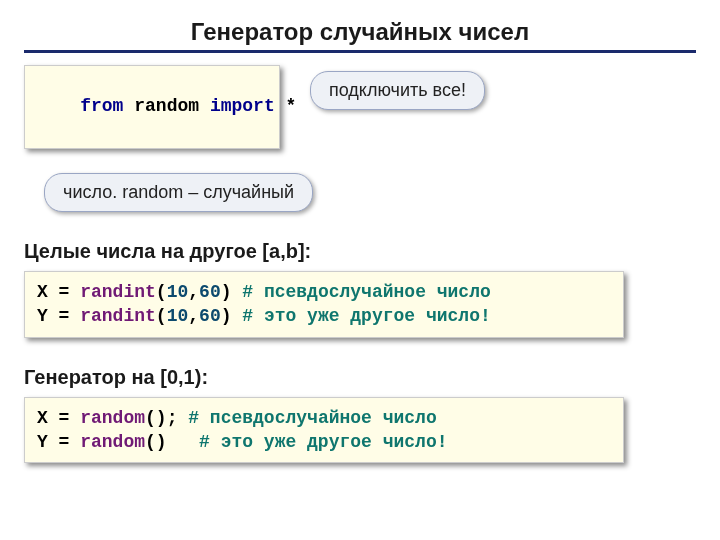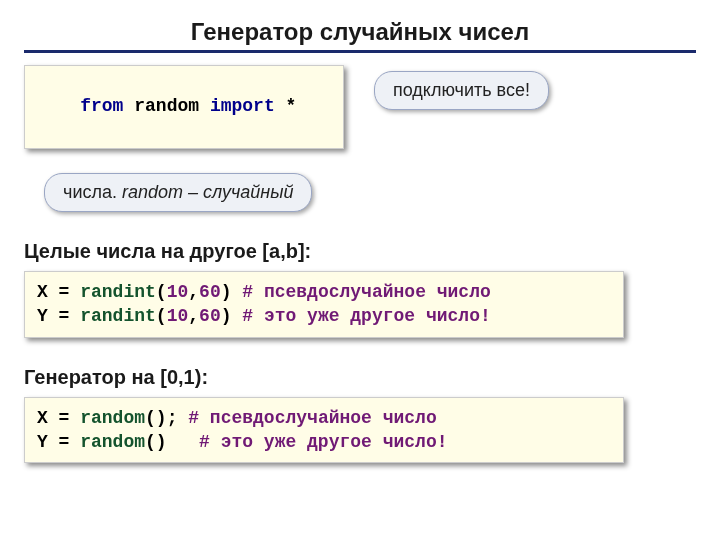--- a/index.html
+++ b/index.html
@@ -30,41 +30,41 @@
     background: #fffde7;
     border: 1px solid #ccc;
     box-shadow: 3px 3px 5px rgba(0,0,0,0.45);
     padding: 6px 12px;
     font-family: "Courier New", Courier, monospace;
     font-size: 18px;
     font-weight: bold;
     white-space: pre;
     line-height: 1.3;
   }
-  .import-box { width: 320px; font-family: Liberation Mono, monospace; }
+  .import-box { width: 256px; font-family: Liberation Mono, monospace; }
   .callout {
     background: #eef1f6;
     border: 1px solid #9aa6c4;
     border-radius: 18px;
     box-shadow: 2px 2px 4px rgba(0,0,0,0.35);
     padding: 8px 18px;
     font-size: 18px;
     color: #222;
     display: inline-block;
   }
   .callout.note2 {
     margin-top: 24px;
     margin-left: 20px;
   }
   .tok-kw { color: #00008b; }
-  .tok-func { color: #14532d; }
-  .tok-num { color: #701a75; }
-  .tok-comment { color: #701a75; }
+  .tok-func { color: #701a75; }
+  .tok-num { color: #0c4a6e; }
+  .tok-comment { color: #0f766e; }
   .tok-plain { color: #000; }
-  .italic { font-style: italic; }
+  .italic { }
   .section-h {
     font-size: 20px;
     font-weight: bold;
     color: #1a1a1a;
     margin-top: 28px;
     margin-bottom: 8px;
   }
   .big-code {
     width: 600px;
     background: #fffde7;
@@ -86,21 +86,21 @@
 <div class="title">Генератор случайных чисел</div>
 
 <div class="import-row">
   <div class="code-box import-box">
     <span class="tok-kw">from</span><span> </span><span class="tok-plain">random</span><span> </span><span class="tok-kw">import</span><span> </span><span class="tok-plain">*</span>
   </div>
   <div class="callout" style="margin-top:6px;">подключить все!</div>
 </div>
 
 <div class="callout note2">
-  <span>числа. </span><span class="italic">random – случайный</span>
+  <span>число. </span><span class="italic">random – случайный</span>
 </div>
 
 <div class="section-h">Целые числа на другое [a,b]:</div>
 
 <div class="big-code"><span class="tok-plain">X</span><span class="tok-plain"> = </span><span class="tok-func">randint</span><span class="tok-plain">(</span><span class="tok-num">10</span><span class="tok-plain">,</span><span class="tok-num">60</span><span class="tok-plain">)</span><span class="tok-comment"> # псевдослучайное число</span>
 <span class="tok-plain">Y</span><span class="tok-plain"> = </span><span class="tok-func">randint</span><span class="tok-plain">(</span><span class="tok-num">10</span><span class="tok-plain">,</span><span class="tok-num">60</span><span class="tok-plain">)</span><span class="tok-comment"> # это уже другое число!</span></div>
 
 <div class="section-h">Генератор на [0,1):</div>
 
 <div class="big-code"><span class="tok-plain">X</span><span class="tok-plain"> = </span><span class="tok-func">random</span><span class="tok-plain">()</span><span class="tok-plain">;</span><span class="tok-comment"> # псевдослучайное число</span>

